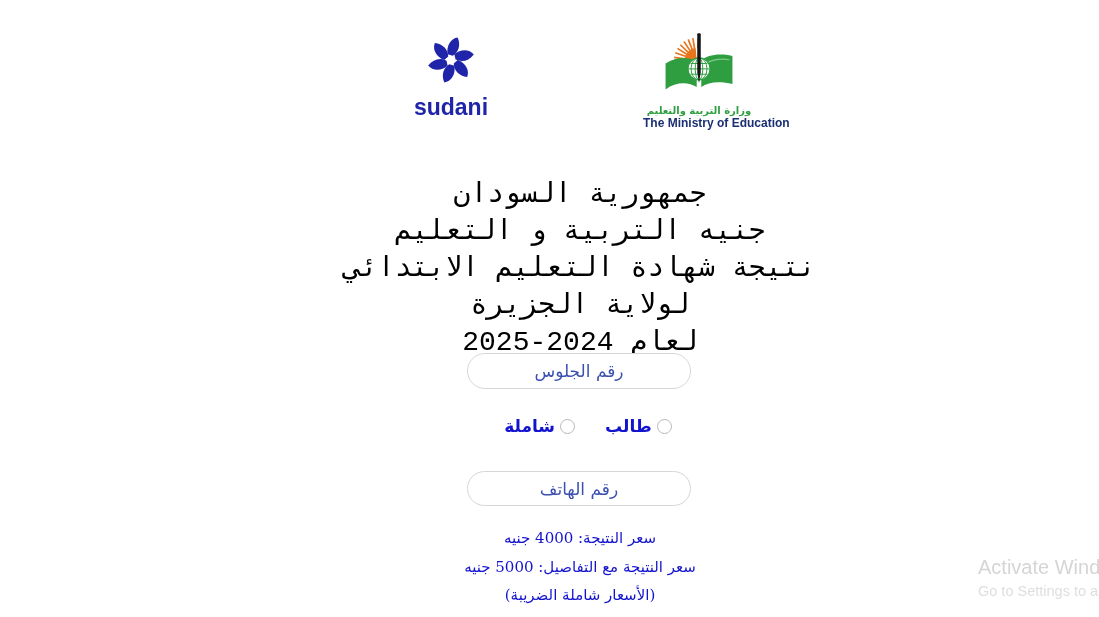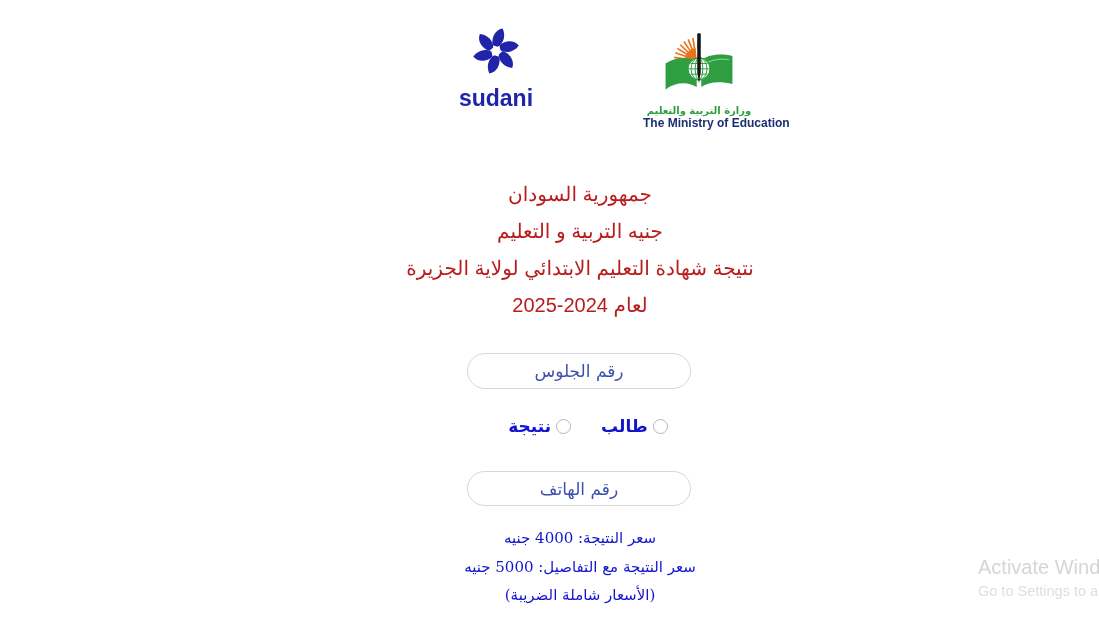--- a/index.html
+++ b/index.html
@@ -6,42 +6,42 @@
   html, body {
     width: 1099px; height: 617px;
     background: #ffffff;
     overflow: hidden;
     position: relative;
     font-family: "DejaVu Sans", sans-serif;
   }
   .abs { position: absolute; }
 
   
-  .sudani-logo { left: 409px; top: 23px; width: 84px; text-align: center; margin-left: 45px; }
+  .sudani-logo { left: 409px; top: 32px; width: 84px; text-align: center; }
   .sudani-word {
     margin-top: 2px;
     font-family: "Liberation Sans", sans-serif;
     font-weight: 700; font-size: 23px; color: #1f24a8; letter-spacing: 0px;
   }
   .ministry-logo { left: 643px; top: 30px; width: 112px; text-align: center; }
   .ministry-ar {
     margin-top: 10px; font-size: 10px; font-weight: 700; color: #2f9e41;
     white-space: nowrap; direction: rtl;
   }
   .ministry-en {
     font-family: "Liberation Sans", sans-serif;
     font-size: 12px; font-weight: 700; color: #1b2f73; white-space: nowrap;
   }
 
   
   .heading {
     left: 320px; top: 176px; width: 520px;
     direction: rtl; text-align: center;
-    font-family: Liberation Sans, sans-serif;
-    font-size: 20px; line-height: 37px; color: #b91c1c;
+    font-family: Liberation Mono, monospace;
+    font-size: 28px; line-height: 37px; color: #000000;
   }
 
   
   .pill-input {
     position: absolute;
     left: 467px; width: 224px; height: 36px;
     border: 1px solid #d4d7da; border-radius: 18px;
     background: #fff;
     direction: rtl; text-align: center;
     font-family: "DejaVu Serif", "DejaVu Sans", sans-serif;
@@ -148,21 +148,21 @@
 
 <input id="seat-input" class="pill-input" type="text" placeholder="رقم الجلوس" style="">
 
 <div class="abs radio-row">
   <label class="radio-opt">
     <input type="radio" name="gender" style="">
     <span class="radio-label">طالب</span>
   </label>
   <label class="radio-opt">
     <input type="radio" name="gender" style="">
-    <span class="radio-label">نتيجة</span>
+    <span class="radio-label">شاملة</span>
   </label>
 </div>
 
 <input id="phone-input" class="pill-input" type="text" placeholder="رقم الهاتف" style="">
 
 <div class="abs pricing">
   <div>سعر النتيجة: 4000 جنيه</div>
   <div>سعر النتيجة مع التفاصيل: 5000 جنيه</div>
   <div>(الأسعار شاملة الضريبة)</div>
 </div>

